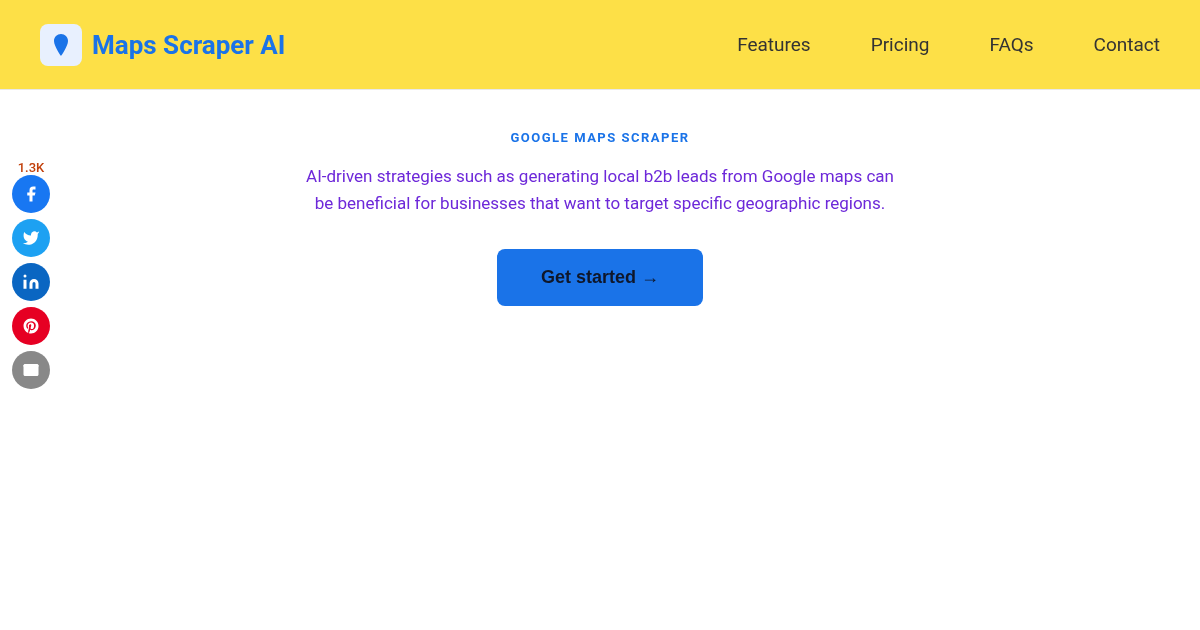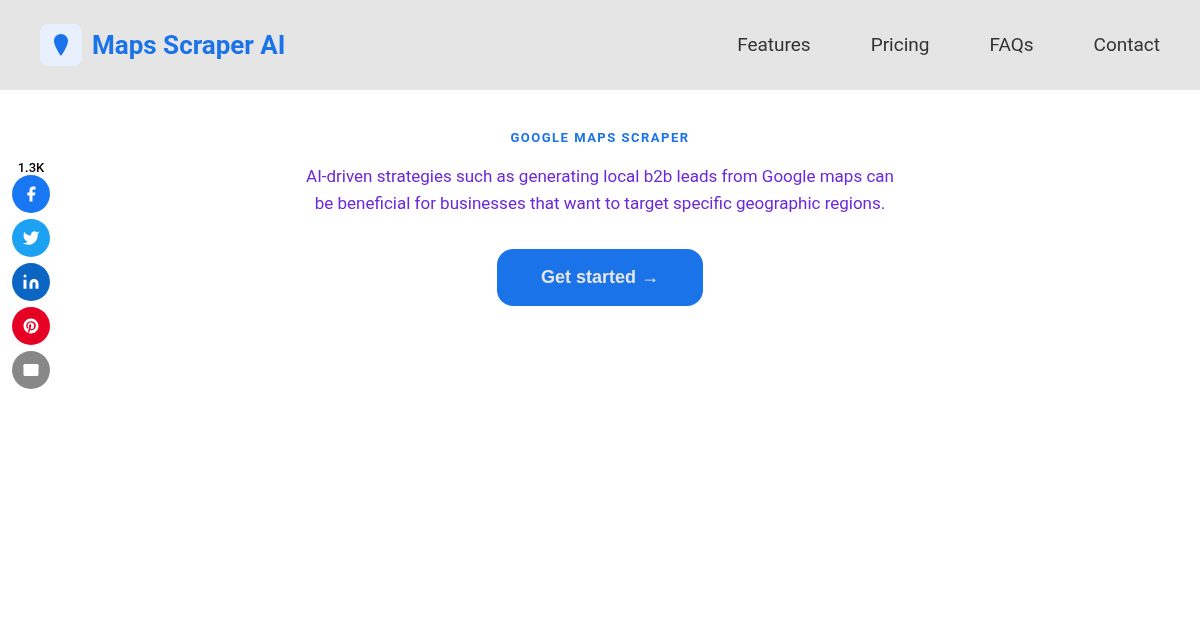--- a/index.html
+++ b/index.html
@@ -18,21 +18,21 @@
     }
 
     
     .navbar {
       display: flex;
       align-items: center;
       justify-content: space-between;
       padding: 0 40px;
       height: 90px;
       border-bottom: 1px solid #e8e8e8;
-      background: #e5e5e5;
+      background: #fde047;
     }
 
     .logo-area {
       display: flex;
       align-items: center;
       gap: 10px;
       text-decoration: none;
     }
 
     .logo-icon {
@@ -81,21 +81,21 @@
       left: 12px;
       top: 160px;
       display: flex;
       flex-direction: column;
       align-items: center;
       gap: 0;
     }
 
     .share-count {
       font-size: 13px;
-      color: #000000;
+      color: #c2410c;
       font-weight: 500;
     }
 
     .social-btn {
       width: 38px;
       height: 38px;
       border-radius: 50%;
       display: flex;
       align-items: center;
       justify-content: center;
@@ -148,24 +148,24 @@
     .hero-subtitle {
       font-size: 17px;
       color: #6d28d9;
       max-width: 600px;
       line-height: 1.6;
       margin-bottom: 32px;
     }
 
     .get-started-btn {
       background: #1a73e8;
-      color: #e5e5e5;
+      color: #0f172a;
       border: none;
       padding: 18px 44px;
-      border-radius: 16px;
+      border-radius: 8px;
       font-size: 18px;
       font-weight: 600;
       cursor: pointer;
       display: inline-flex;
       align-items: center;
       gap: 8px;
     }
   </style>
 </head>
 <body>

